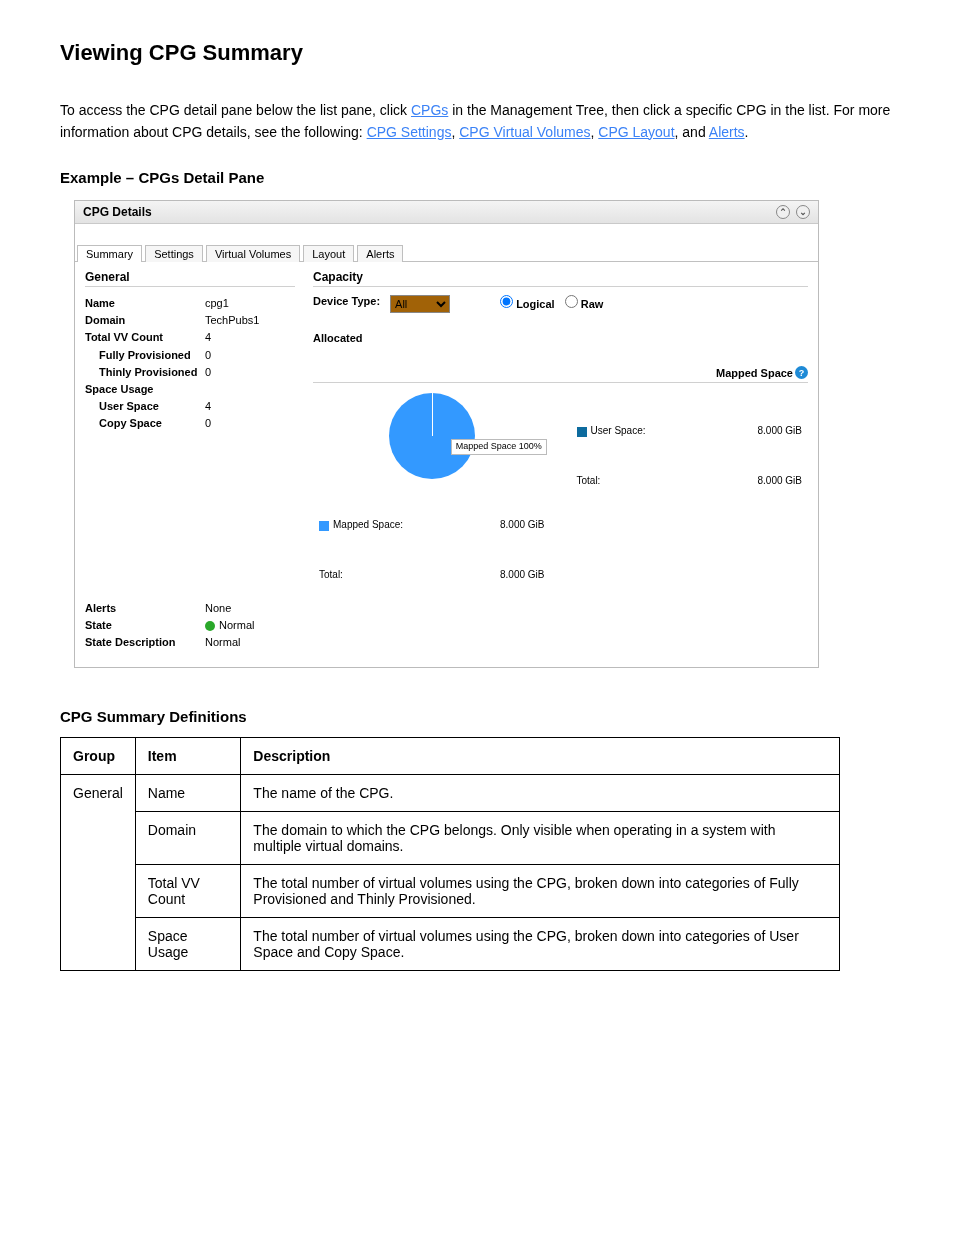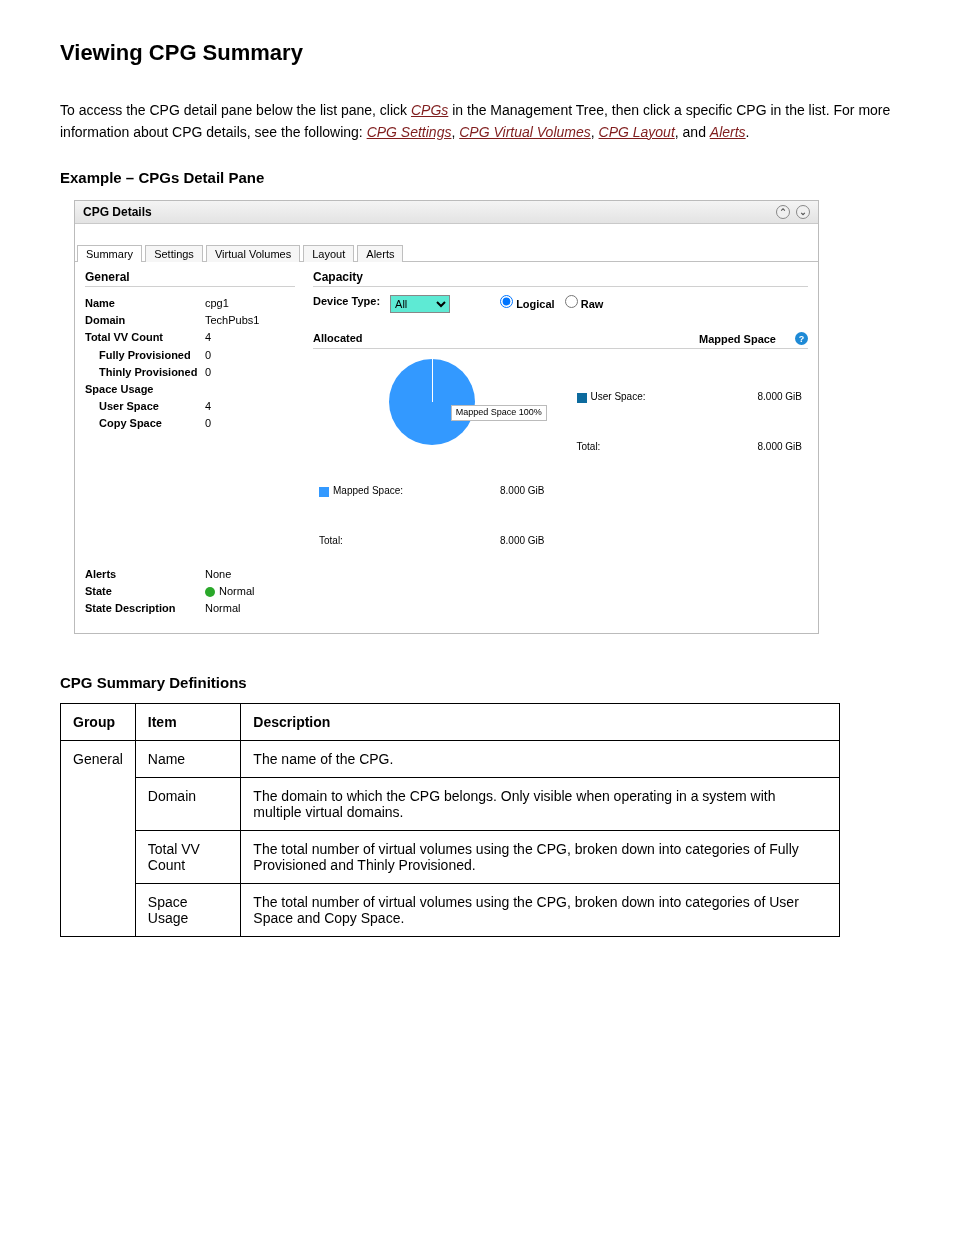--- a/index.html
+++ b/index.html
@@ -6,21 +6,21 @@
   body {
     font-family: Arial, Helvetica, sans-serif;
     background: #fff;
     color: #000;
     font-size: 14px;
     width: 954px;
     padding: 40px 60px 60px 60px;
   }
   h2.section-title { font-size: 22px; font-weight: bold; margin-bottom: 34px; }
   p.desc { font-size: 14px; line-height: 1.55; margin-bottom: 6px; }
-  a.link { color: #7f1d1d; text-decoration: underline; font-style: italic; }
+  a.link { color: #3b82f6; text-decoration: underline; }
   .example-title { font-size: 15px; font-weight: bold; margin: 26px 0 14px 0; }
 
   
   .panel-wrap {
     border: 1px solid #bbb;
     width: 745px;
     margin: 0 0 40px 14px;
     font-size: 11px;
     background: #fff;
   }
@@ -58,21 +58,21 @@
   .rightcol { flex: 1; }
   .subhead { font-weight: bold; font-size: 12px; border-bottom: 1px solid #d0d0d0; padding-bottom: 2px; margin-bottom: 8px; }
   .kv { display:flex; font-size:11px; line-height:1.55; }
   .kv .k { width: 120px; }
   .kv .k.bold { font-weight: bold; }
   .kv .k.indent { padding-left: 14px; font-weight: bold; }
   .kv .v { flex:1; }
 
   .dev-row { display:flex; align-items:flex-start; gap:10px; font-size:11px; margin-bottom:16px; }
   .dev-row label { font-weight:bold; }
-  .dev-select { width:60px; height:18px; border:1px solid #888; background:#5eead4; font-size:11px; }
+  .dev-select { width:60px; height:18px; border:1px solid #888; background:#a16207; font-size:11px; }
   .radio { appearance:auto; }
 
   .chartsec-head { display:flex; justify-content:space-between; font-weight:bold; font-size:11px; border-bottom:1px solid #d0d0d0; padding:3px 0; margin-bottom:4px; }
   .chartsec-head .q {
     width:13px; height:13px; border-radius:50%; background:#1e8ad6; color:#fff;
     display:inline-flex; align-items:center; justify-content:center; font-size:9px; font-weight:bold;
   }
   .charts-row { display:flex; gap:20px; }
   .chartcell { flex:1; text-align:center; }
   .pie-wrap { position:relative; display:inline-block; margin-top:6px; }
@@ -187,21 +187,21 @@
             <span>Logical</span>
           </label>
           <label>
             <input type="radio" class="radio" name="lr" style="">
             <span>Raw</span>
           </label>
         </div>
 
         <div class="chartsec-head">
           <span>Allocated</span>
-          <span style="display:flex; align-items:center; gap:19px;">
+          <span style="display:flex; align-items:center; gap:2px;margin-top:34px;">
             <span>Mapped Space</span>
             <span class="q">?</span>
           </span>
         </div>
 
         <div class="charts-row">
           <div class="chartcell">
             <div class="pie-wrap">
               <span class="pie light"></span><span class="pie-line"></span>
               <div class="callout">Mapped Space 100%</div>

